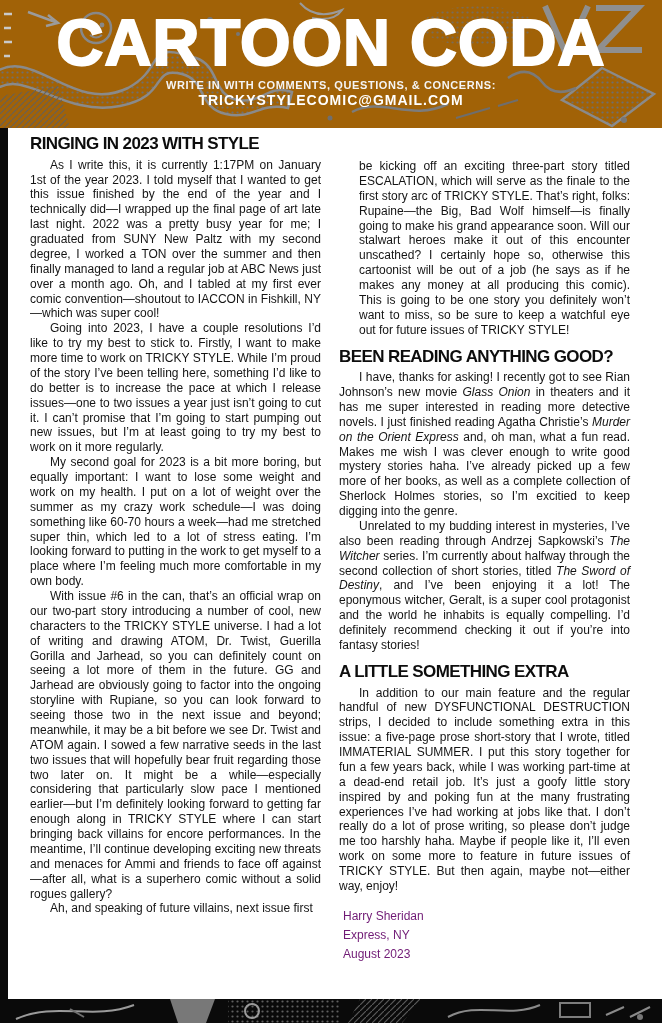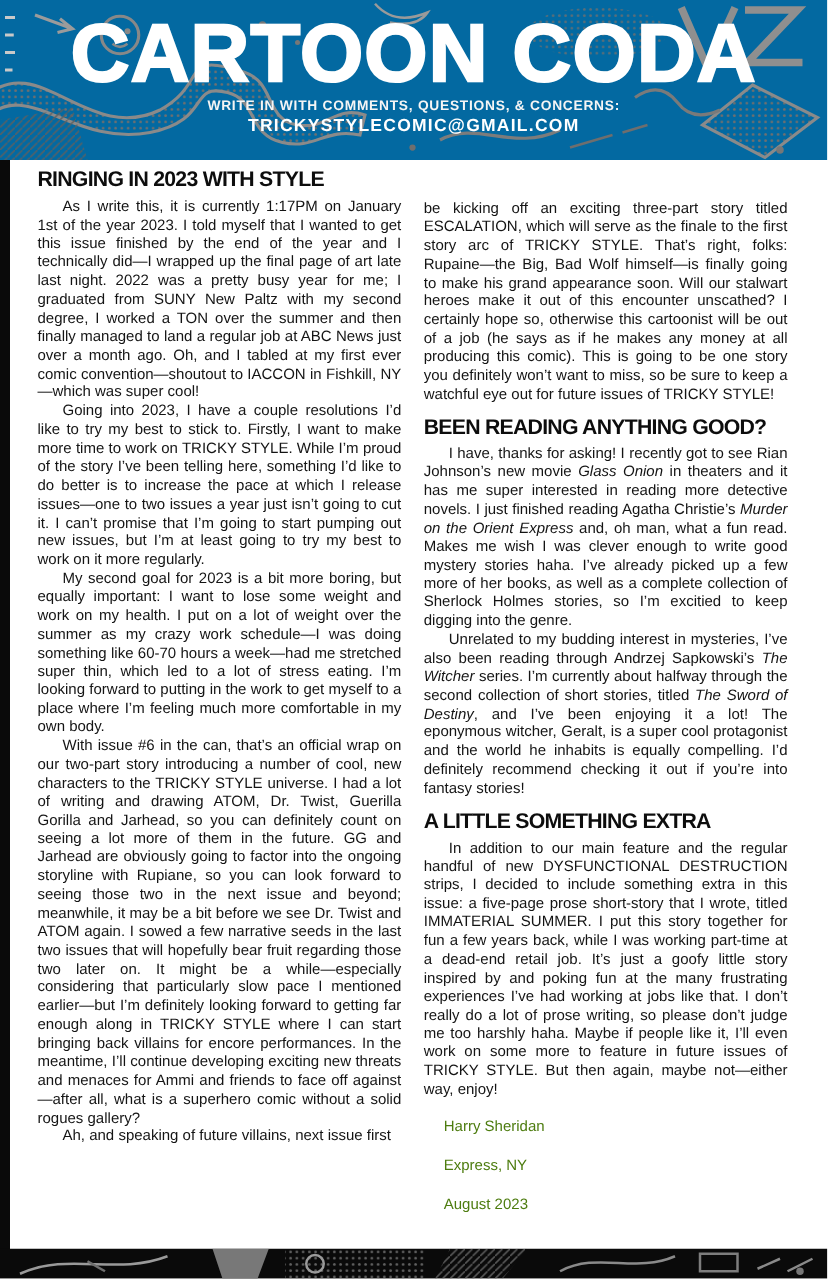--- a/index.html
+++ b/index.html
@@ -1,42 +1,42 @@
 <!DOCTYPE html>
 <html><head>
 <meta charset="utf-8">
 <style>
   html,body{margin:0;padding:0;background:#ffffff;}
   .page{position:relative;width:662px;height:1023px;background:#ffffff;overflow:hidden;
         font-family:"Liberation Sans",sans-serif;color:#141414;}
   
-  .masthead{position:absolute;left:0;top:0;width:662px;height:128px;background:#0369a1;}
+  .masthead{position:absolute;left:0;top:0;width:662px;height:128px;background:#a16207;}
   .masthead svg{position:absolute;left:0;top:0;}
   .left-border{position:absolute;left:0;top:128px;width:8px;height:872px;background:#0a0a0a;}
   .bottom-border{position:absolute;left:0;top:999px;width:662px;height:24px;background:#0a0a0a;}
   .bottom-border svg{position:absolute;left:0;top:0;}
   
   .mast-text{position:absolute;left:0;top:0;width:662px;text-align:center;}
   .mast-title{margin:10px 0 0 0;font-size:65px;line-height:1.0;font-weight:bold;color:#ffffff;
               letter-spacing:1px;-webkit-text-stroke:2px #ffffff;
               text-shadow:0 0 1px #fff,0 0 1px #fff;white-space:nowrap;}
   .mast-tagline{margin:4px 0 0 0;font-size:11px;font-weight:bold;color:#f5f5f5;letter-spacing:0.6px;}
   .mast-email{margin:1px 0 0 0;font-size:14px;font-weight:bold;color:#ffffff;letter-spacing:1px;}
   
   .content{position:absolute;left:30px;top:133px;width:600px;display:flex;}
   .col{width:291px;}
   .col.right{margin-left:18px;padding-top:26px;}
   .sec-heading{margin:10px 0 4px 0;font-size:17px;line-height:1.1;font-weight:bold;
                letter-spacing:-0.6px;color:#0d0d0d;}
   .col .sec-heading:first-child{margin-top:2px;}
   .para{margin:0;font-size:12px;line-height:1.24;text-align:justify;text-indent:20px;
         color:#141414;}
-  .para.noindent{text-indent:0;}
+  .para.noindent{text-indent:0;margin-left:20px;}
   .it{font-style:italic;}
-  .sig{margin:16px;font-size:12px;line-height:1.24;text-align:left;color:#4d7c0f;}
+  .sig{margin:4px;font-size:12px;line-height:1.24;text-align:left;color:#701a75;}
   .sig.first{margin-top:15px;}
 </style>
 </head>
 <body>
 
 <div class="page">
 
   <div class="masthead">
     <svg width="662" height="128" viewBox="0 0 662 128" aria-hidden="true">
       <defs>

